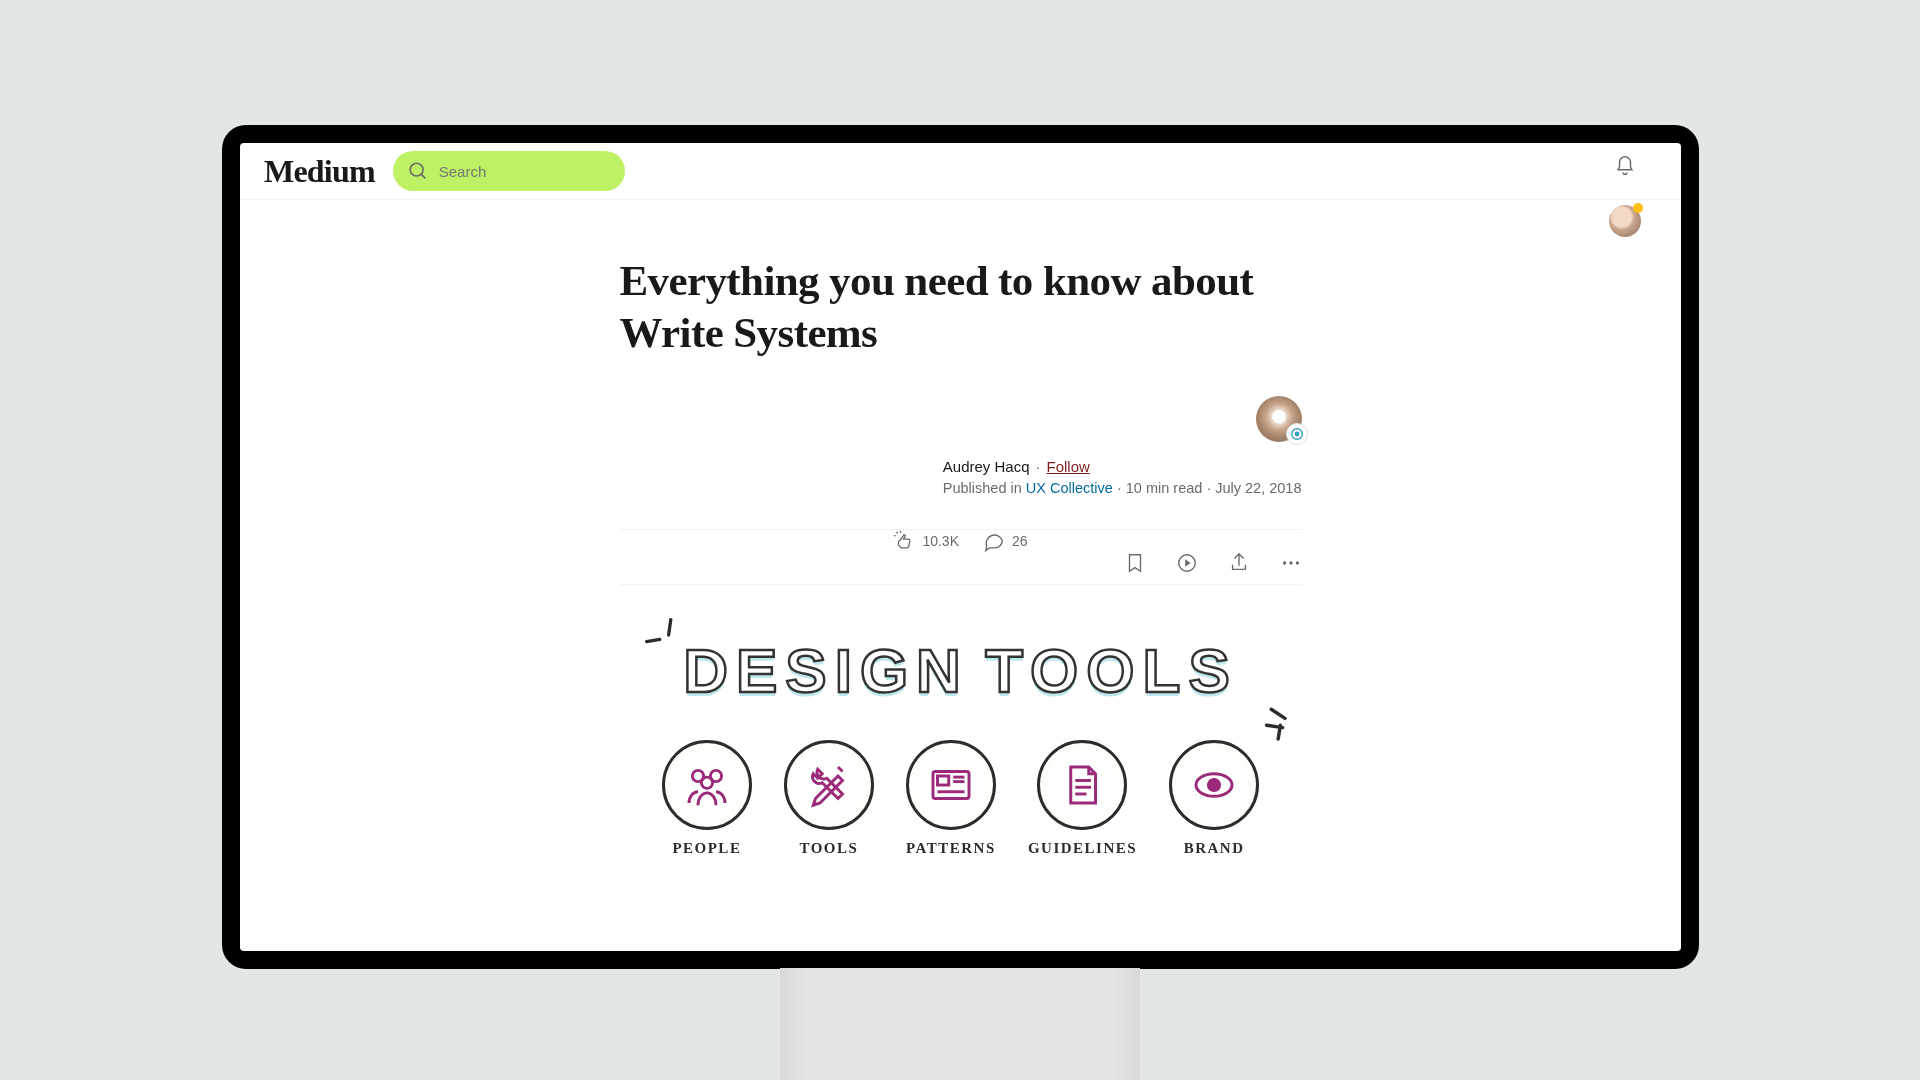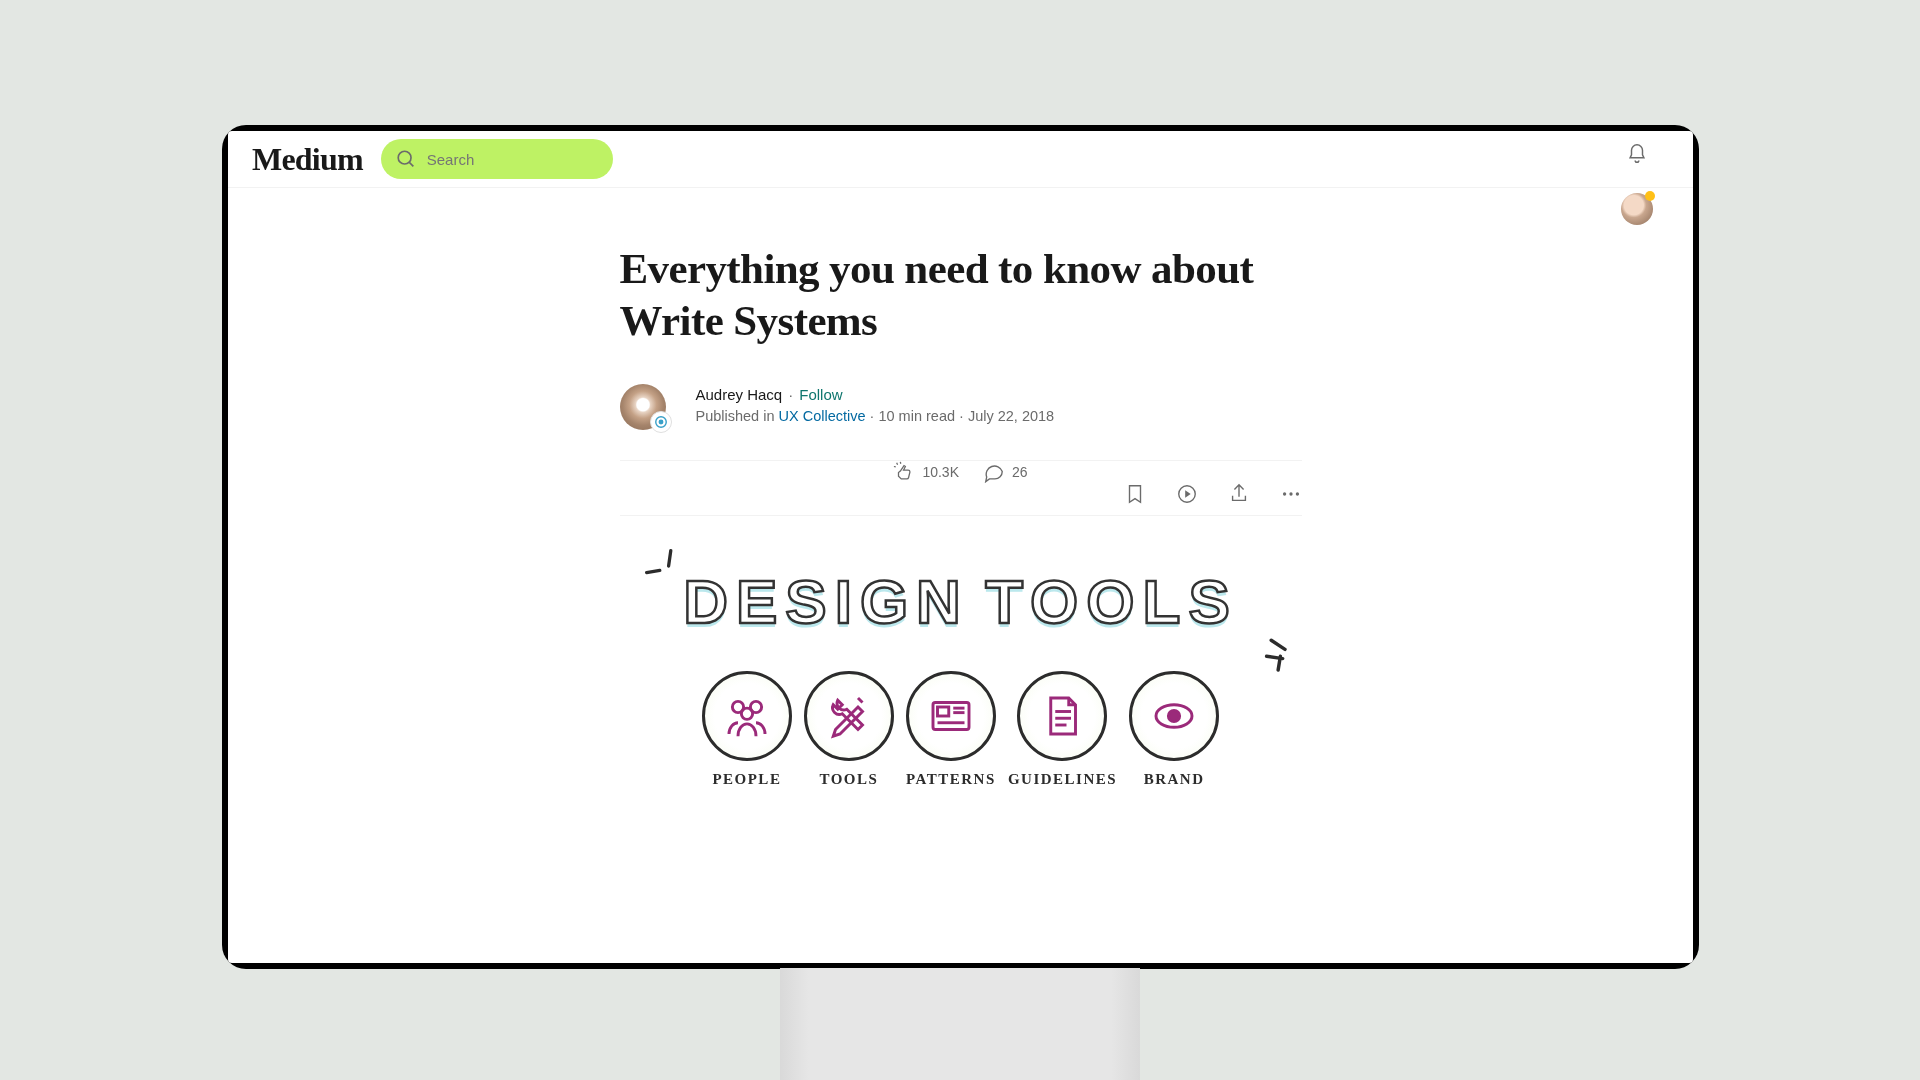--- a/index.html
+++ b/index.html
@@ -13,21 +13,21 @@
 }
 
 .monitor {
   position: absolute;
   left: 222px;
   top: 125px;
   width: 1477px;
   height: 844px;
   background: #000;
   border-radius: 24px;
-  padding: 6px;
+  padding: 18px;
 }
 .screen {
   width: 100%;
   height: 100%;
   background: #fff;
   border-radius: 4px;
   overflow: hidden;
   position: relative;
 }
 .stand {
@@ -113,22 +113,23 @@
   font-family: Georgia, Charter, "Times New Roman", serif;
   font-weight: 800;
   font-size: 43px;
   line-height: 1.22;
   letter-spacing: -0.6px;
   color: #191919;
   margin-bottom: 36px;
 }
 .byline {
   display: flex;
-  align-items: flex-start;
-  gap: 30px;
+  align-items: flex-end;
+  gap: 14px;
+  flex-direction: column;
 }
 .author-pic {
   width: 46px;
   height: 46px;
   border-radius: 50%;
   background: radial-gradient(circle at 50% 45%, #fff 0%, #fff 18%, #e8d4c4 22%, #c4a186 40%, #a5846b 60%, #846651 100%);
   position: relative;
 }
 .pub-badge {
   position: absolute;
@@ -138,21 +139,21 @@
   background: #fff;
   border: 1px solid #e0e0e0;
   display: flex;
   align-items: center;
   justify-content: center;
 }
 .pub-badge svg { display:block; }
 .byline-text { font-size: 15px; line-height: 1.45; }
 .byline-row1 { color: #191919; display:flex; align-items:center; gap:6px;}
 .author-name { font-weight: 500; color:#191919;}
-.follow { color:#0f766e; }
+.follow { color:#7f1d1d;text-decoration:underline; }
 .dot { color:#6b6b6b; }
 .byline-row2 { color:#6b6b6b; font-size:14.5px; }
 .byline-row2 .pubname { color:#0369a1; text-decoration-thickness:1px; text-underline-offset:2px;}
 
 .action-bar {
   margin-top: 30px;
   border-top: 1px solid #f2f2f2;
   border-bottom: 1px solid #f2f2f2;
   height: 56px;
   display:flex;
@@ -187,21 +188,21 @@
 }
 .sketch-title .accent {
   position:absolute;
   width:30px; height:30px;
 }
 .accent.tl { left:20px; top:-22px; }
 .accent.br { right:10px; bottom:-24px; }
 .pillars {
   display:flex;
   justify-content:center;
-  gap:12px;
+  gap:32px;
 }
 .pillar {
   display:flex;
   flex-direction:column;
   align-items:center;
   gap:10px;
 }
 .pillar .circle {
   width:90px; height:90px;
   border: 3px solid #2c2c2c;

